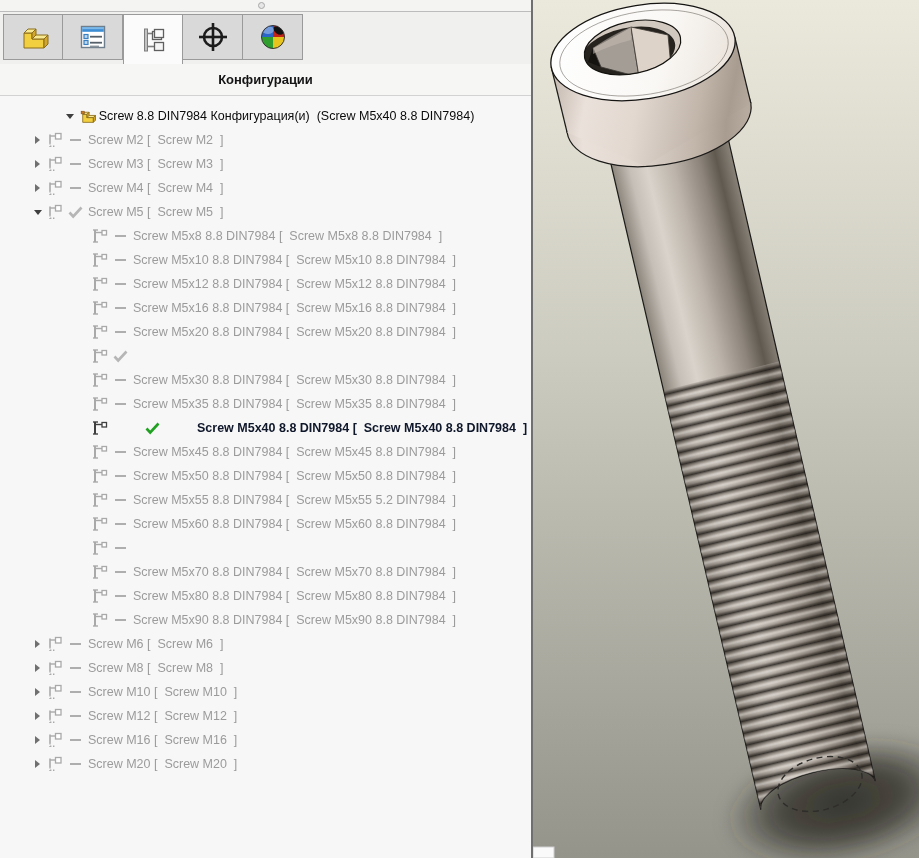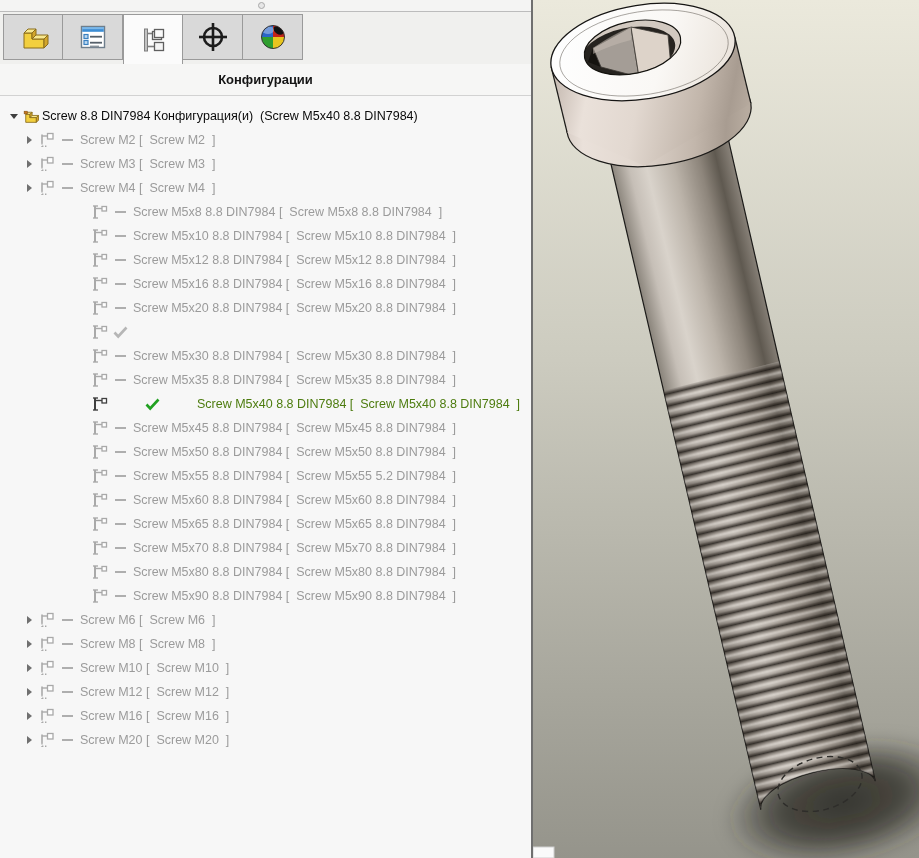--- a/index.html
+++ b/index.html
@@ -13,23 +13,23 @@
     background:#e6e6e6; border:1px solid #a8a8a8; }
   .tabbar { height:52px; background:#f0f0ee; display:flex; align-items:flex-start; padding:2px 0 0 3px; }
   .tab { width:60px; height:46px; background:#d9d9d9; border:1px solid #9a9a9a; margin-right:0;
     display:flex; align-items:center; justify-content:center; }
   .tab + .tab { border-left:none; }
   .tab.active { background:#fbfbfb; height:50px; border-bottom:none; border-left:1px solid #9a9a9a; }
   .cfg-header { height:32px; display:flex; align-items:center; justify-content:center;
     font-size:13px; font-weight:bold; color:#141414; background:#f6f6f5; border-bottom:1px solid #d2d2d2; }
   .tree { padding-top:8px; }
   .tree-row { height:24px; display:flex; align-items:center; font-size:12.5px; color:#9b9b9b; cursor:default; }
-  .tree-row.root { color:#0a0a0a; }
-  .tree-row.active { color:#4d7c0f; font-weight:normal;gap:32px; }
-  .lvl0 { padding-left:6px; } .lvl1 { padding-left:22px; } .lvl2 { padding-left:70px;margin-left:20px; }
+  .tree-row.root { color:#0a0a0a;justify-content:center; }
+  .tree-row.active { color:#0f172a; font-weight:bold;gap:32px; }
+  .lvl0 { padding-left:6px; } .lvl1 { padding-left:30px; } .lvl2 { padding-left:70px;margin-left:20px; }
   .arrow { width:15px; height:14px; display:inline-flex; align-items:center; justify-content:center; flex:none; }
   .arrow .tri-right { width:0; height:0; border-left:5px solid #707070; border-top:4px solid transparent; border-bottom:4px solid transparent; }
   .arrow .tri-down { width:0; height:0; border-top:5px solid #3f3f3f; border-left:4px solid transparent; border-right:4px solid transparent; }
   .ticon { width:19px; height:16px; display:inline-flex; align-items:center; justify-content:center; flex:none; }
   .marker { width:22px; height:16px; display:inline-flex; align-items:center; justify-content:center; flex:none; }
   .dash { width:11px; height:2px; background:#aeaeae; }
   .row-label { white-space:pre; padding-left:2px; }
 
   
   .viewport { position:absolute; left:531px; top:0; width:388px; height:858px;
@@ -170,20 +170,40 @@
               <rect x="9.5" y="1.5" width="5.5" height="5.5" fill="#fff" stroke="#a9a9a9" stroke-width="1.3"></rect>
               <line x1="4" y1="11" x2="4" y2="15" stroke="#a9a9a9" stroke-width="1.4" stroke-dasharray="1.4 1.6"></line>
               <line x1="4" y1="14.2" x2="9" y2="14.2" stroke="#a9a9a9" stroke-width="1.4" stroke-dasharray="1.4 1.6"></line>
             </svg>
           </span>
           <span class="marker">
             <span class="dash"></span>
           </span>
           <span class="row-label">Screw M4 [  Screw M4  ]</span>
         </div>
+        <div class="tree-row lvl1">
+          <span class="arrow">
+            <span class="tri-down"></span>
+          </span>
+          <span class="ticon">
+            <svg width="17" height="17" viewBox="0 0 17 17">
+              <line x1="4" y1="2.5" x2="4" y2="11" stroke="#a9a9a9" stroke-width="1.6"></line>
+              <line x1="4" y1="4" x2="9.5" y2="4" stroke="#a9a9a9" stroke-width="1.4"></line>
+              <rect x="9.5" y="1.5" width="5.5" height="5.5" fill="#fff" stroke="#a9a9a9" stroke-width="1.3"></rect>
+              <line x1="4" y1="11" x2="4" y2="15" stroke="#a9a9a9" stroke-width="1.4" stroke-dasharray="1.4 1.6"></line>
+              <line x1="4" y1="14.2" x2="9" y2="14.2" stroke="#a9a9a9" stroke-width="1.4" stroke-dasharray="1.4 1.6"></line>
+            </svg>
+          </span>
+          <span class="marker">
+            <svg width="15" height="13" viewBox="0 0 15 13">
+              <path d="M1.5 6.5 L5.2 10.5 L13.5 1.5" fill="none" stroke="#b6b6b6" stroke-width="2.6"></path>
+            </svg>
+          </span>
+          <span class="row-label">Screw M5 [  Screw M5  ]</span>
+        </div>
         <div class="tree-row lvl2">
           <span class="ticon">
             <svg width="16" height="16" viewBox="0 0 16 16">
               <line x1="3" y1="2" x2="3" y2="14" stroke="#a9a9a9" stroke-width="2"></line>
               <line x1="1" y1="2" x2="6" y2="2" stroke="#a9a9a9" stroke-width="1.4"></line>
               <line x1="1" y1="14" x2="6" y2="14" stroke="#a9a9a9" stroke-width="1.4"></line>
               <line x1="4" y1="4.5" x2="10" y2="4.5" stroke="#a9a9a9" stroke-width="1.4"></line>
               <rect x="10" y="2.5" width="4.5" height="4.5" fill="#fff" stroke="#a9a9a9" stroke-width="1.3"></rect>
             </svg>
           </span>
@@ -381,21 +401,20 @@
               <line x1="3" y1="2" x2="3" y2="14" stroke="#a9a9a9" stroke-width="2"></line>
               <line x1="1" y1="2" x2="6" y2="2" stroke="#a9a9a9" stroke-width="1.4"></line>
               <line x1="1" y1="14" x2="6" y2="14" stroke="#a9a9a9" stroke-width="1.4"></line>
               <line x1="4" y1="4.5" x2="10" y2="4.5" stroke="#a9a9a9" stroke-width="1.4"></line>
               <rect x="10" y="2.5" width="4.5" height="4.5" fill="#fff" stroke="#a9a9a9" stroke-width="1.3"></rect>
             </svg>
           </span>
           <span class="marker">
             <span class="dash"></span>
           </span>
-          <span class="row-label">Screw M5x65 8.8 DIN7984 [  Screw M5x65 8.8 DIN7984  ]</span>
         </div>
         <div class="tree-row lvl2">
           <span class="ticon">
             <svg width="16" height="16" viewBox="0 0 16 16">
               <line x1="3" y1="2" x2="3" y2="14" stroke="#a9a9a9" stroke-width="2"></line>
               <line x1="1" y1="2" x2="6" y2="2" stroke="#a9a9a9" stroke-width="1.4"></line>
               <line x1="1" y1="14" x2="6" y2="14" stroke="#a9a9a9" stroke-width="1.4"></line>
               <line x1="4" y1="4.5" x2="10" y2="4.5" stroke="#a9a9a9" stroke-width="1.4"></line>
               <rect x="10" y="2.5" width="4.5" height="4.5" fill="#fff" stroke="#a9a9a9" stroke-width="1.3"></rect>
             </svg>

